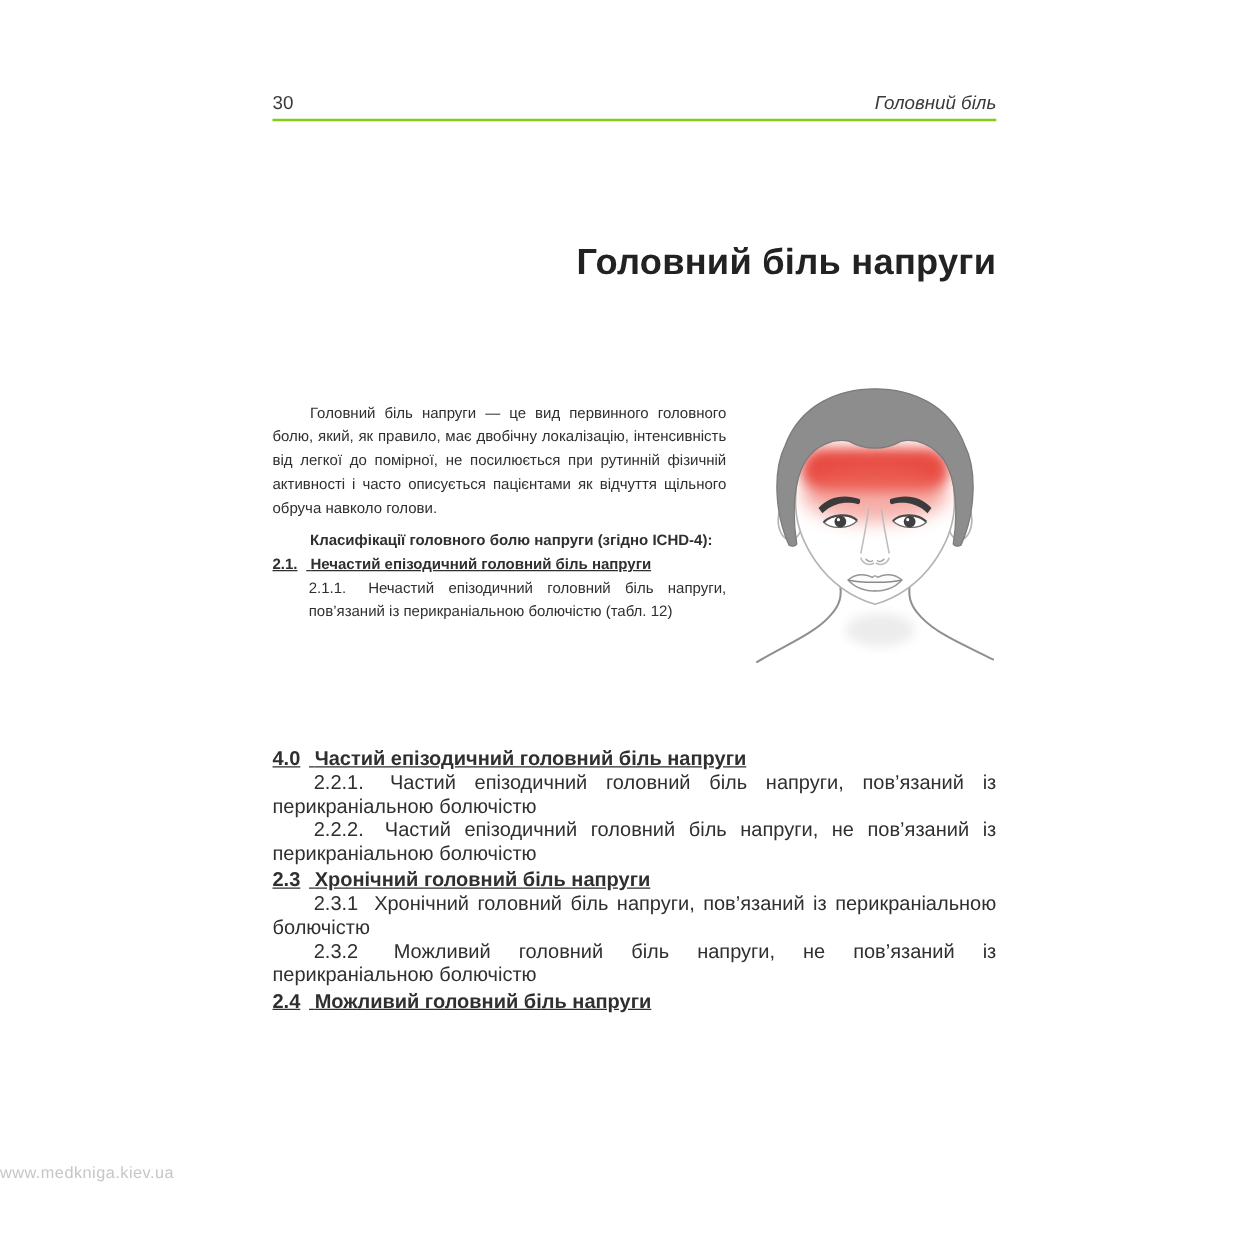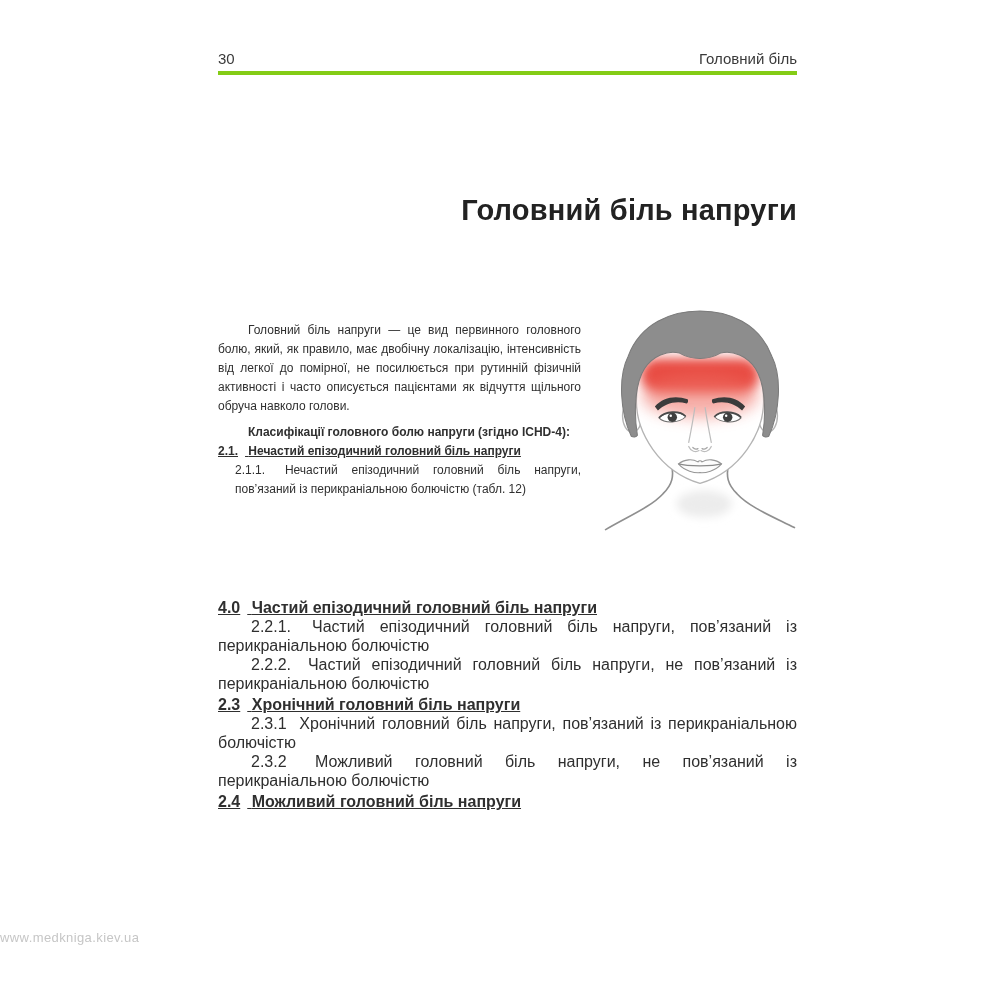--- a/index.html
+++ b/index.html
@@ -3,42 +3,42 @@
 <meta charset="utf-8">
 <style>
   html,body{margin:0;padding:0;background:#ffffff;}
   .page{
     position:relative;width:1000px;height:1000px;background:#ffffff;overflow:hidden;
     font-family:"Liberation Sans",sans-serif;color:#2f2f2f;
   }
   .header{
     position:absolute;left:218px;top:50px;width:579px;
     display:flex;justify-content:space-between;align-items:flex-end;
-    padding-bottom:4px;border-bottom:4px solid #84cc16;font-size:15px;color:#3a3a3a;
+    padding-bottom:4px;border-bottom:2px solid #84cc16;font-size:15px;color:#3a3a3a;
   }
-  .running-title{}
+  .running-title{font-style:italic;margin-top:24px;}
   .doc-title{
     position:absolute;left:218px;top:194px;width:579px;text-align:right;
     font-size:29px;font-weight:bold;color:#222;letter-spacing:.2px;margin:0;
   }
   .narrow-col{
     position:absolute;left:218px;top:321px;width:363px;
     font-size:12px;line-height:19px;text-align:justify;
   }
   .wide-col{
     position:absolute;left:218px;top:596px;width:579px;
     font-size:16px;line-height:19px;text-align:justify;
   }
   p{margin:0;}
   .intro{text-indent:30px;}
   .class-heading{font-weight:bold;text-indent:30px;margin-top:7px;}
   .item-heading{font-weight:bold;text-decoration:underline;padding-left:29px;text-indent:-29px;}
   .wide-col .item-heading{margin-top:2px;}
   .item-heading .num{margin-right:7px;}
-  .sub-narrow{margin-left:17px;}
+  .sub-narrow{margin-left:29px;}
   .sub-narrow .num,.sub-wide .num{margin-right:6px;}
   .sub-wide{text-indent:33px;}
   .figure-wrap{position:absolute;left:597px;top:309px;width:206px;height:236px;}
   .footer{
     position:absolute;left:0;top:930px;width:100%;text-align:left;
     font-size:13px;color:#c6c6c6;letter-spacing:.4px;
   }
 </style>
 </head>
 <body>

